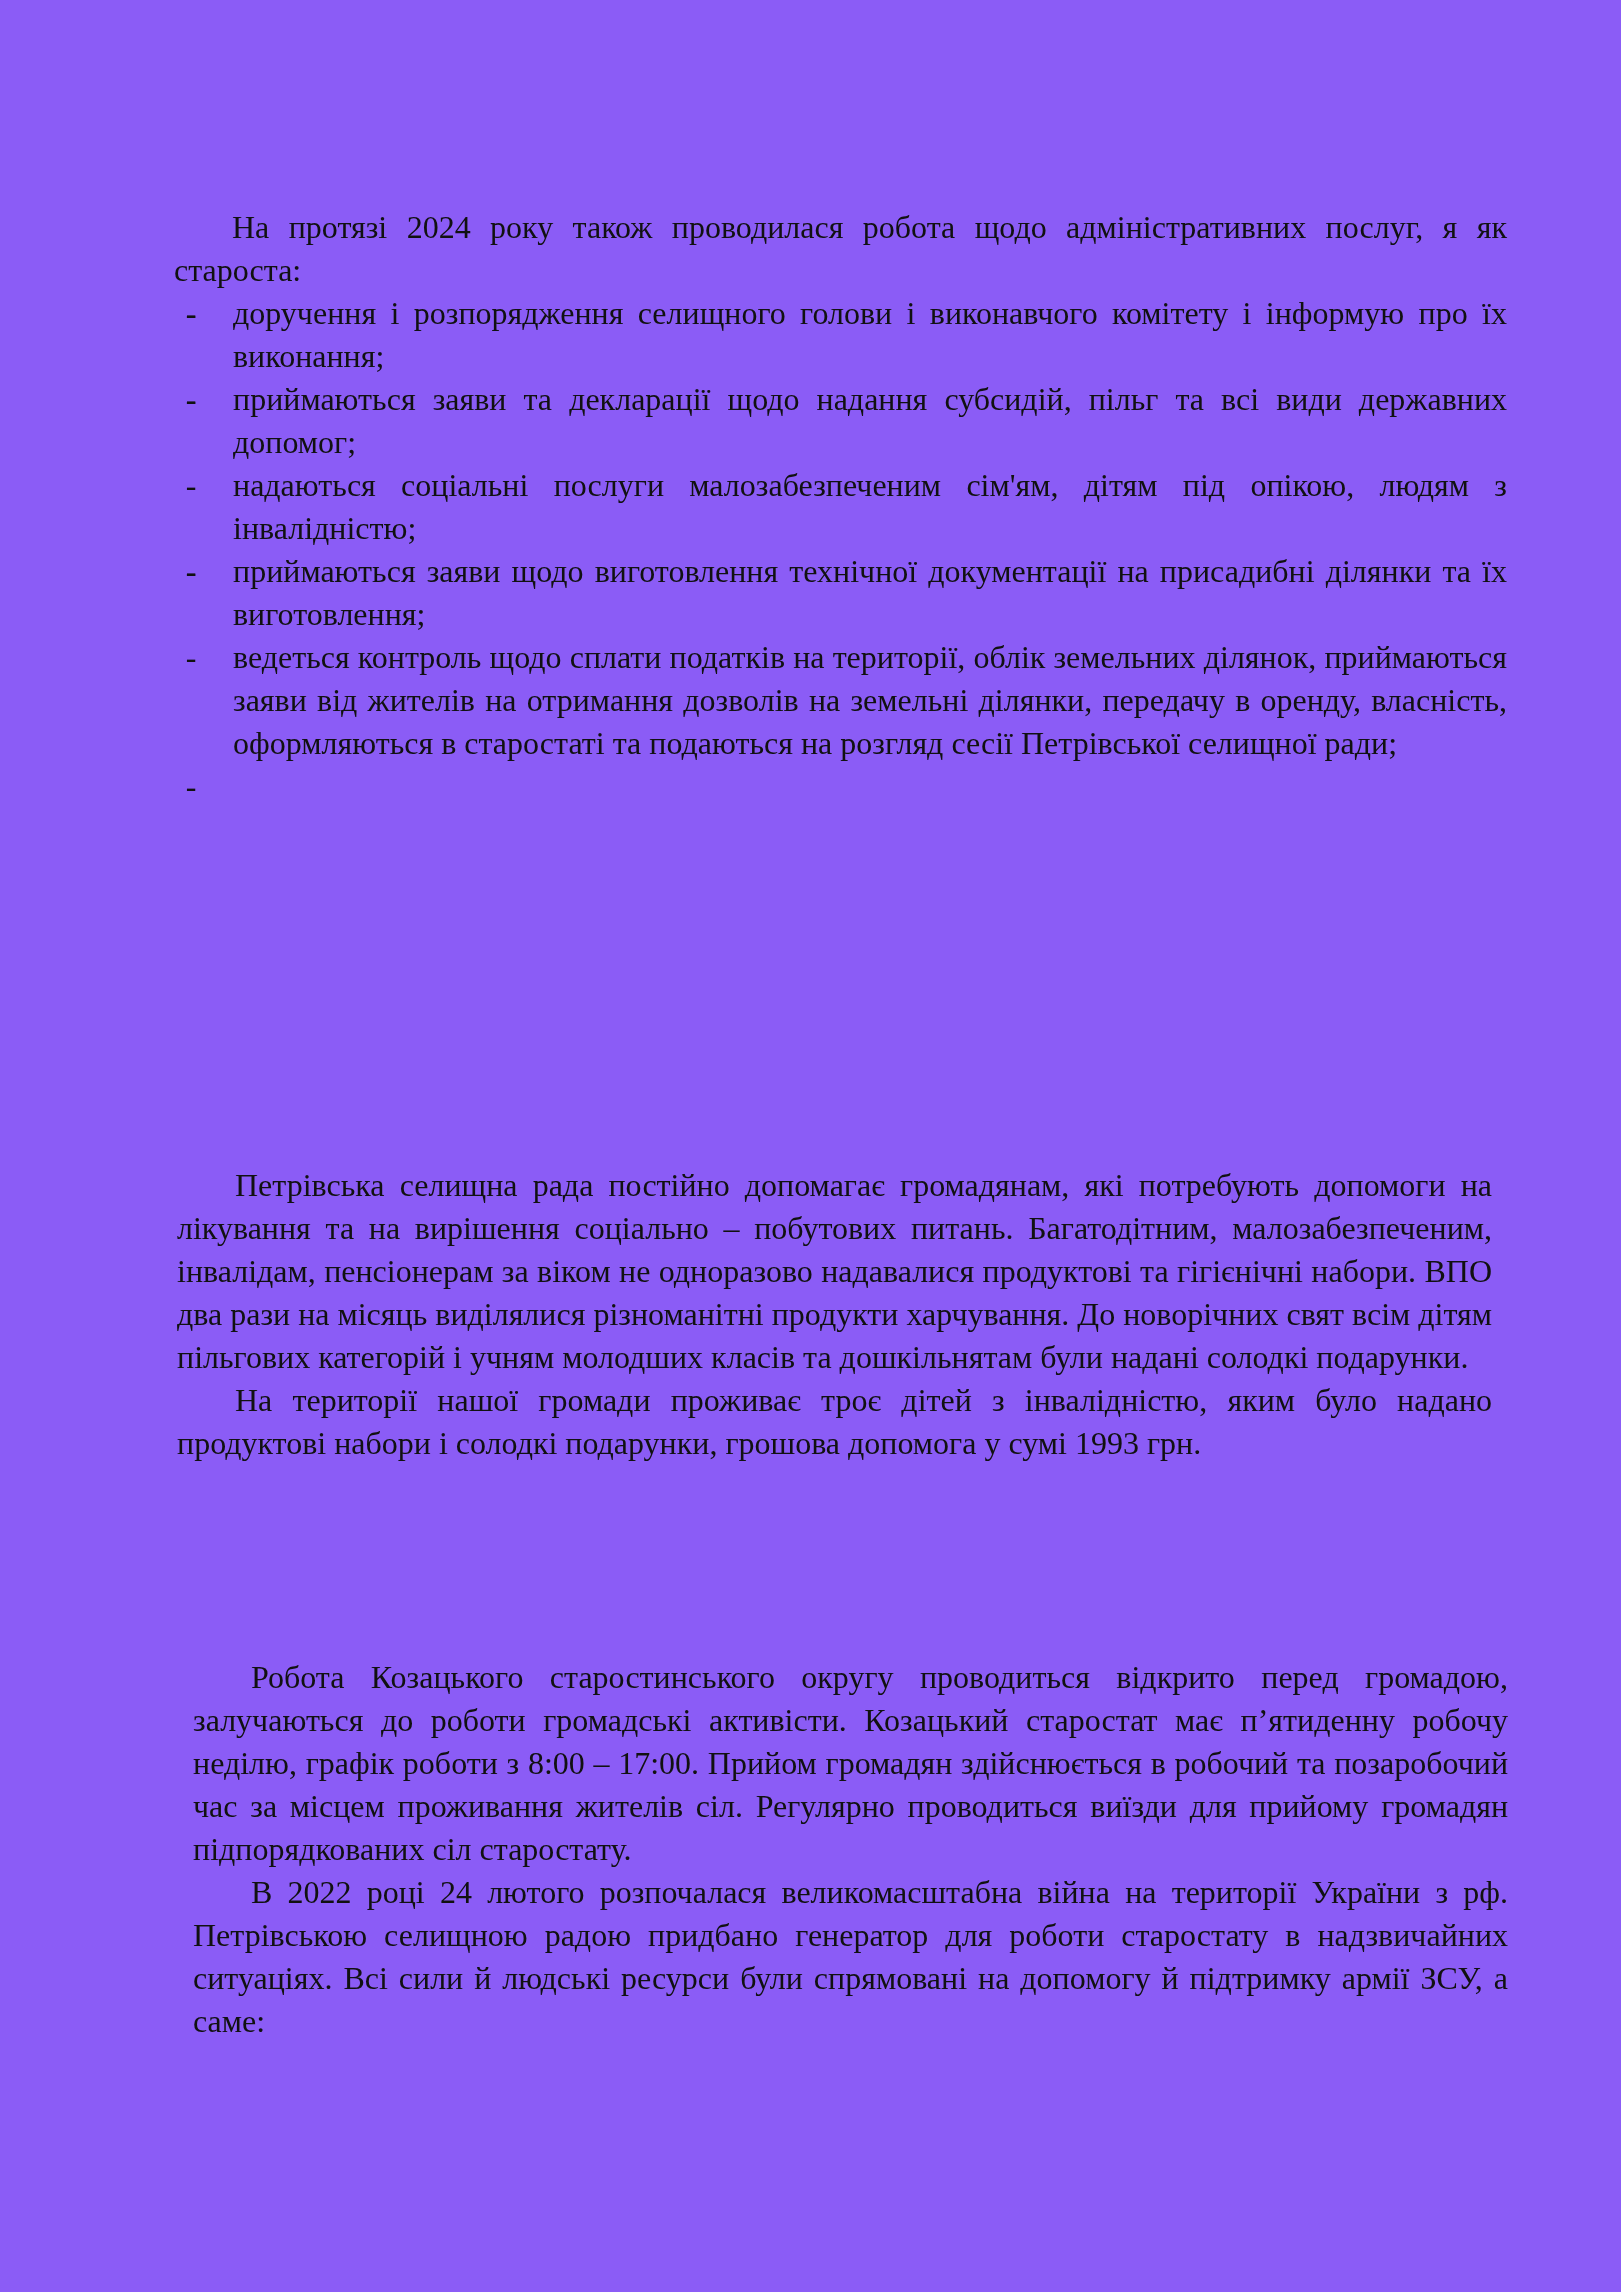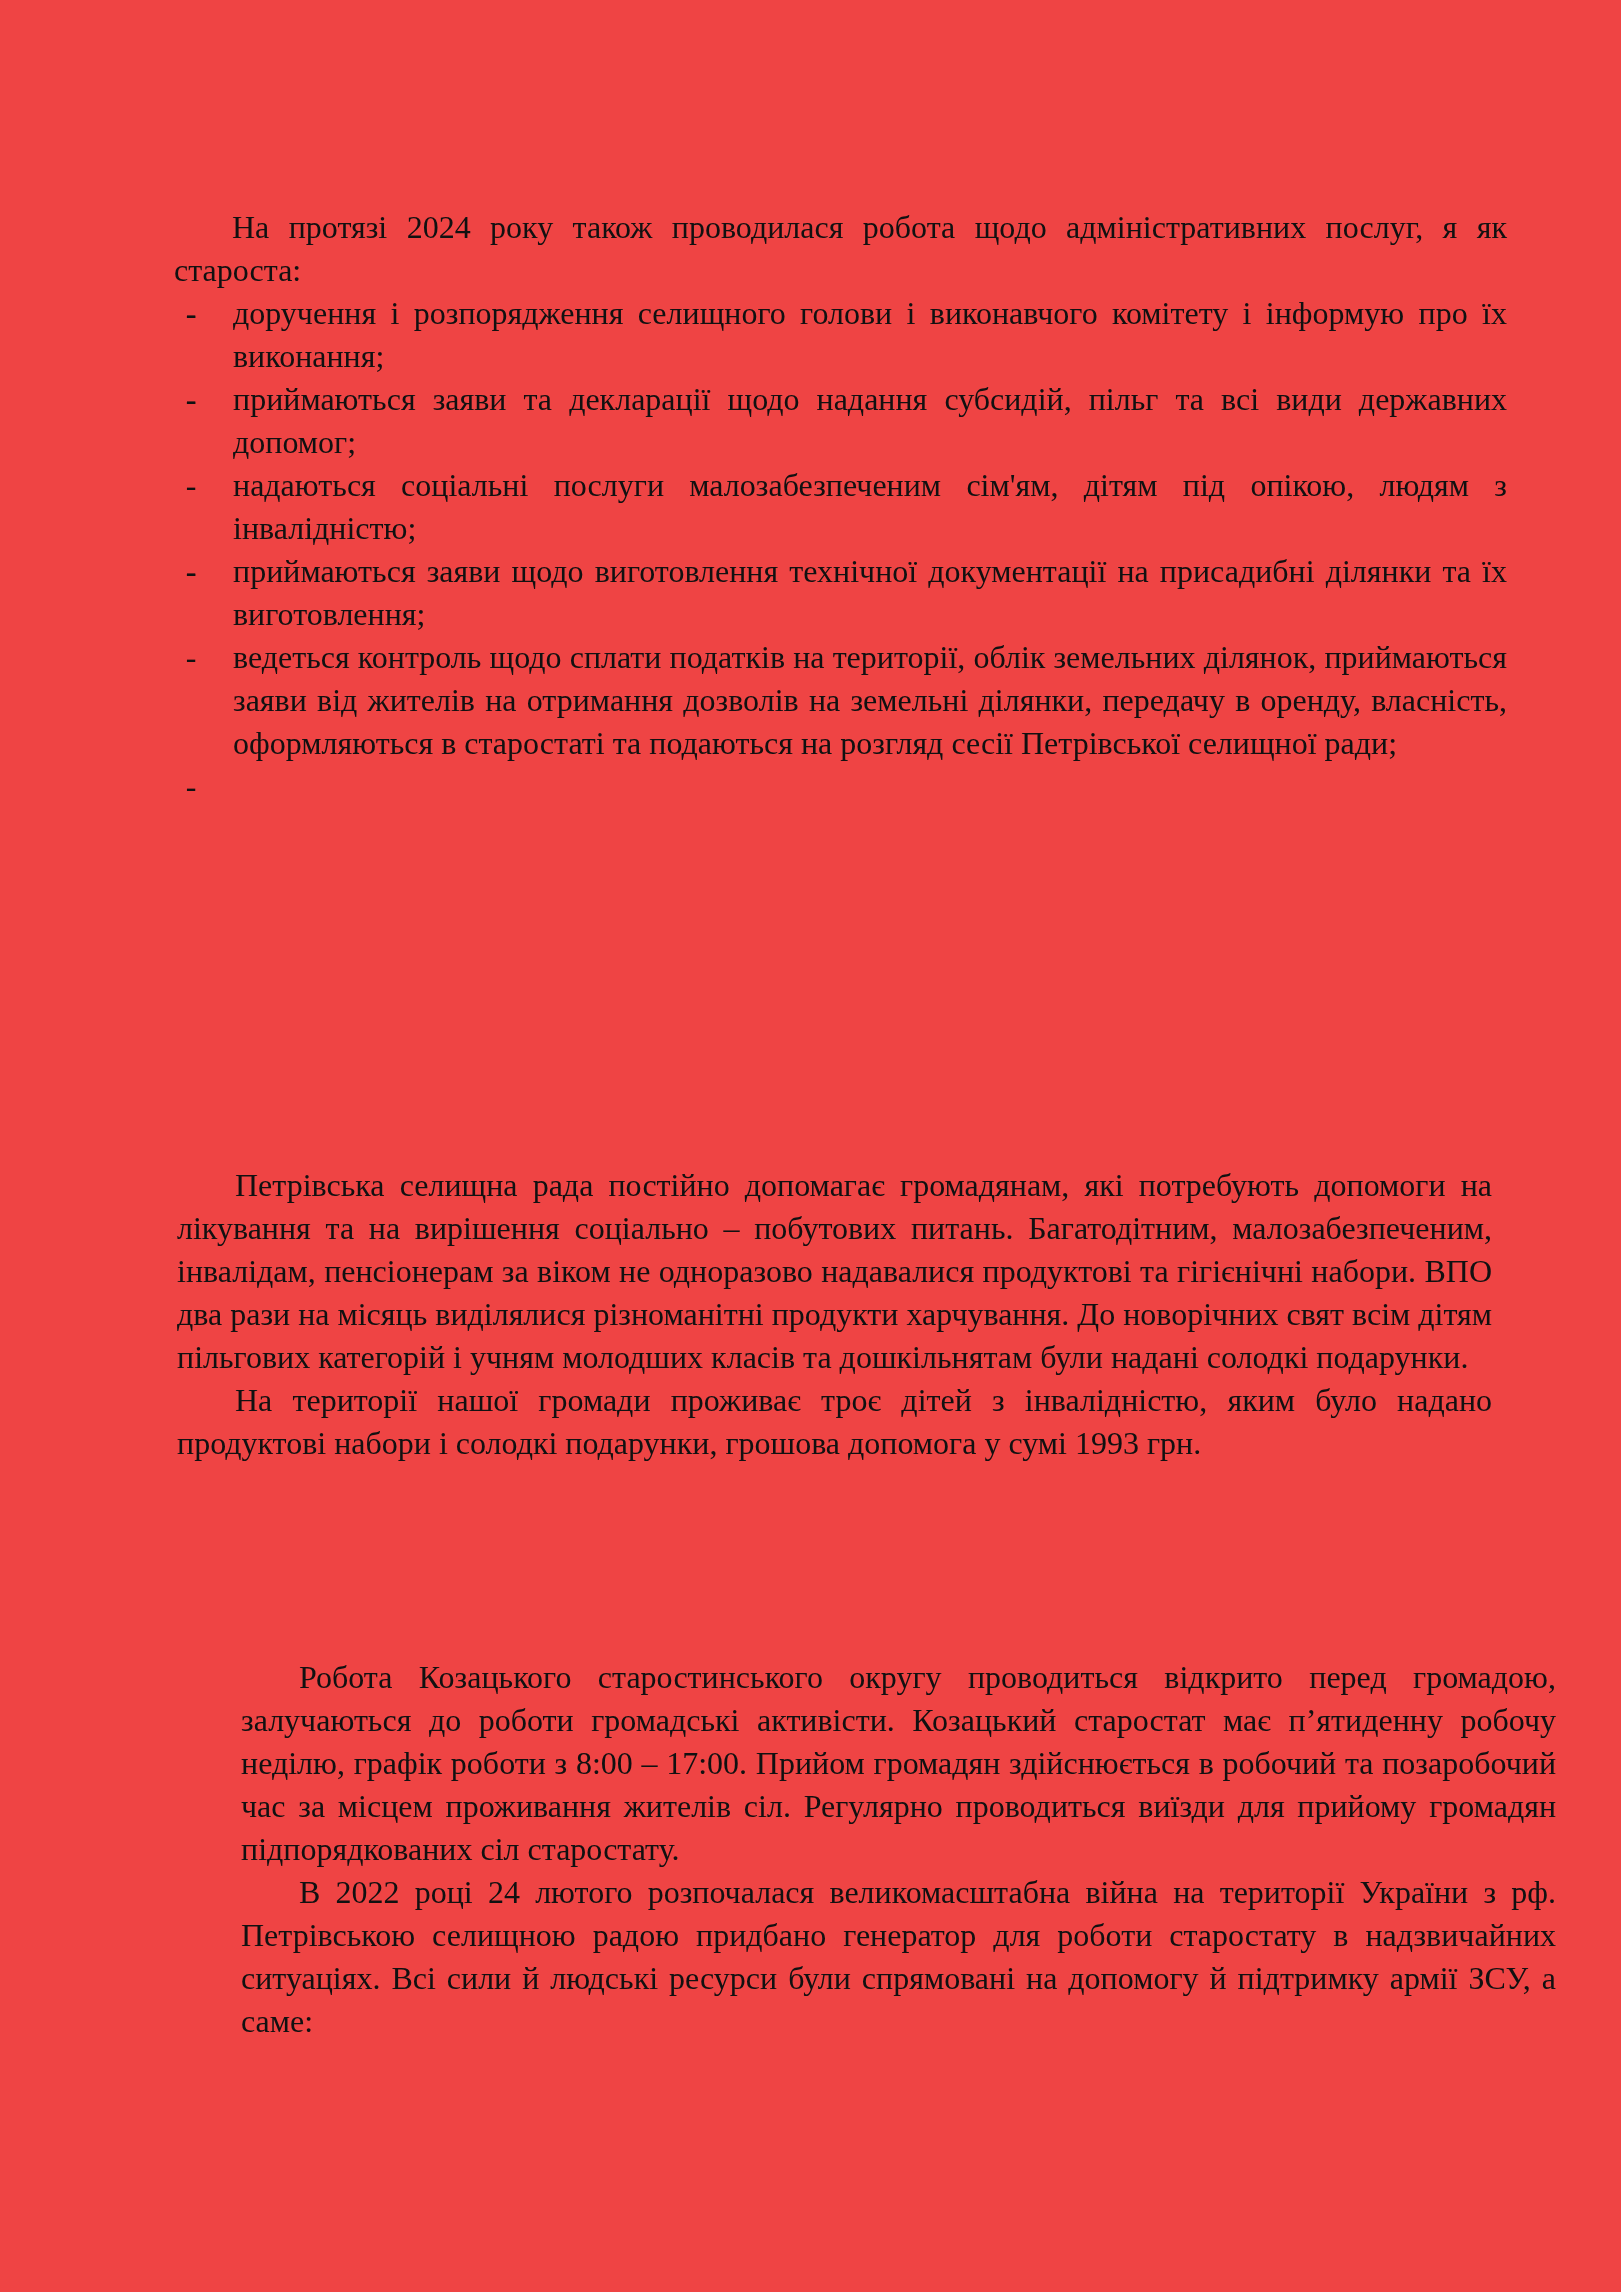--- a/index.html
+++ b/index.html
@@ -1,31 +1,31 @@
 <!DOCTYPE html>
 <html><head>
 <meta charset="utf-8">
 <style>
   html, body { margin: 0; padding: 0; background: #ffffff; }
   body { width: 1621px; height: 2293px; position: relative; overflow: hidden; }
   .page {
     position: absolute; left: 0; top: 0; width: 1621px; height: 2293px;
-    background: #ef4444; color: #111111;
+    background: #8b5cf6; color: #111111;
     font-family: "Liberation Serif", "DejaVu Serif", serif;
     font-size: 32px; line-height: 43px;
   }
   .block { position: absolute; text-align: justify; }
   .block p { margin: 0; }
   .indent { text-indent: 58px; }
   #sec1 { left: 174px; top: 206px; width: 1333px; }
   ul.dash { list-style: none; margin: 0; padding: 0; }
   ul.dash li { position: relative; padding-left: 59px; text-align: justify; }
   ul.dash li .dash-mark { position: absolute; left: 11.8px; top: 0; }
   #sec2 { left: 177px; top: 1164px; width: 1315px; }
-  #sec3 { left: 193px; top: 1656px; width: 1315px; margin-left: 48px; }
+  #sec3 { left: 193px; top: 1656px; width: 1315px; }
 </style>
 </head>
 <body>
 
 <div class="page">
 
   <div class="block" id="sec1">
     <p class="indent">На протязі 2024 року також проводилася робота щодо адміністративних послуг, я як староста:</p>
     <ul class="dash">
       <li><span class="dash-mark">-</span></li>

